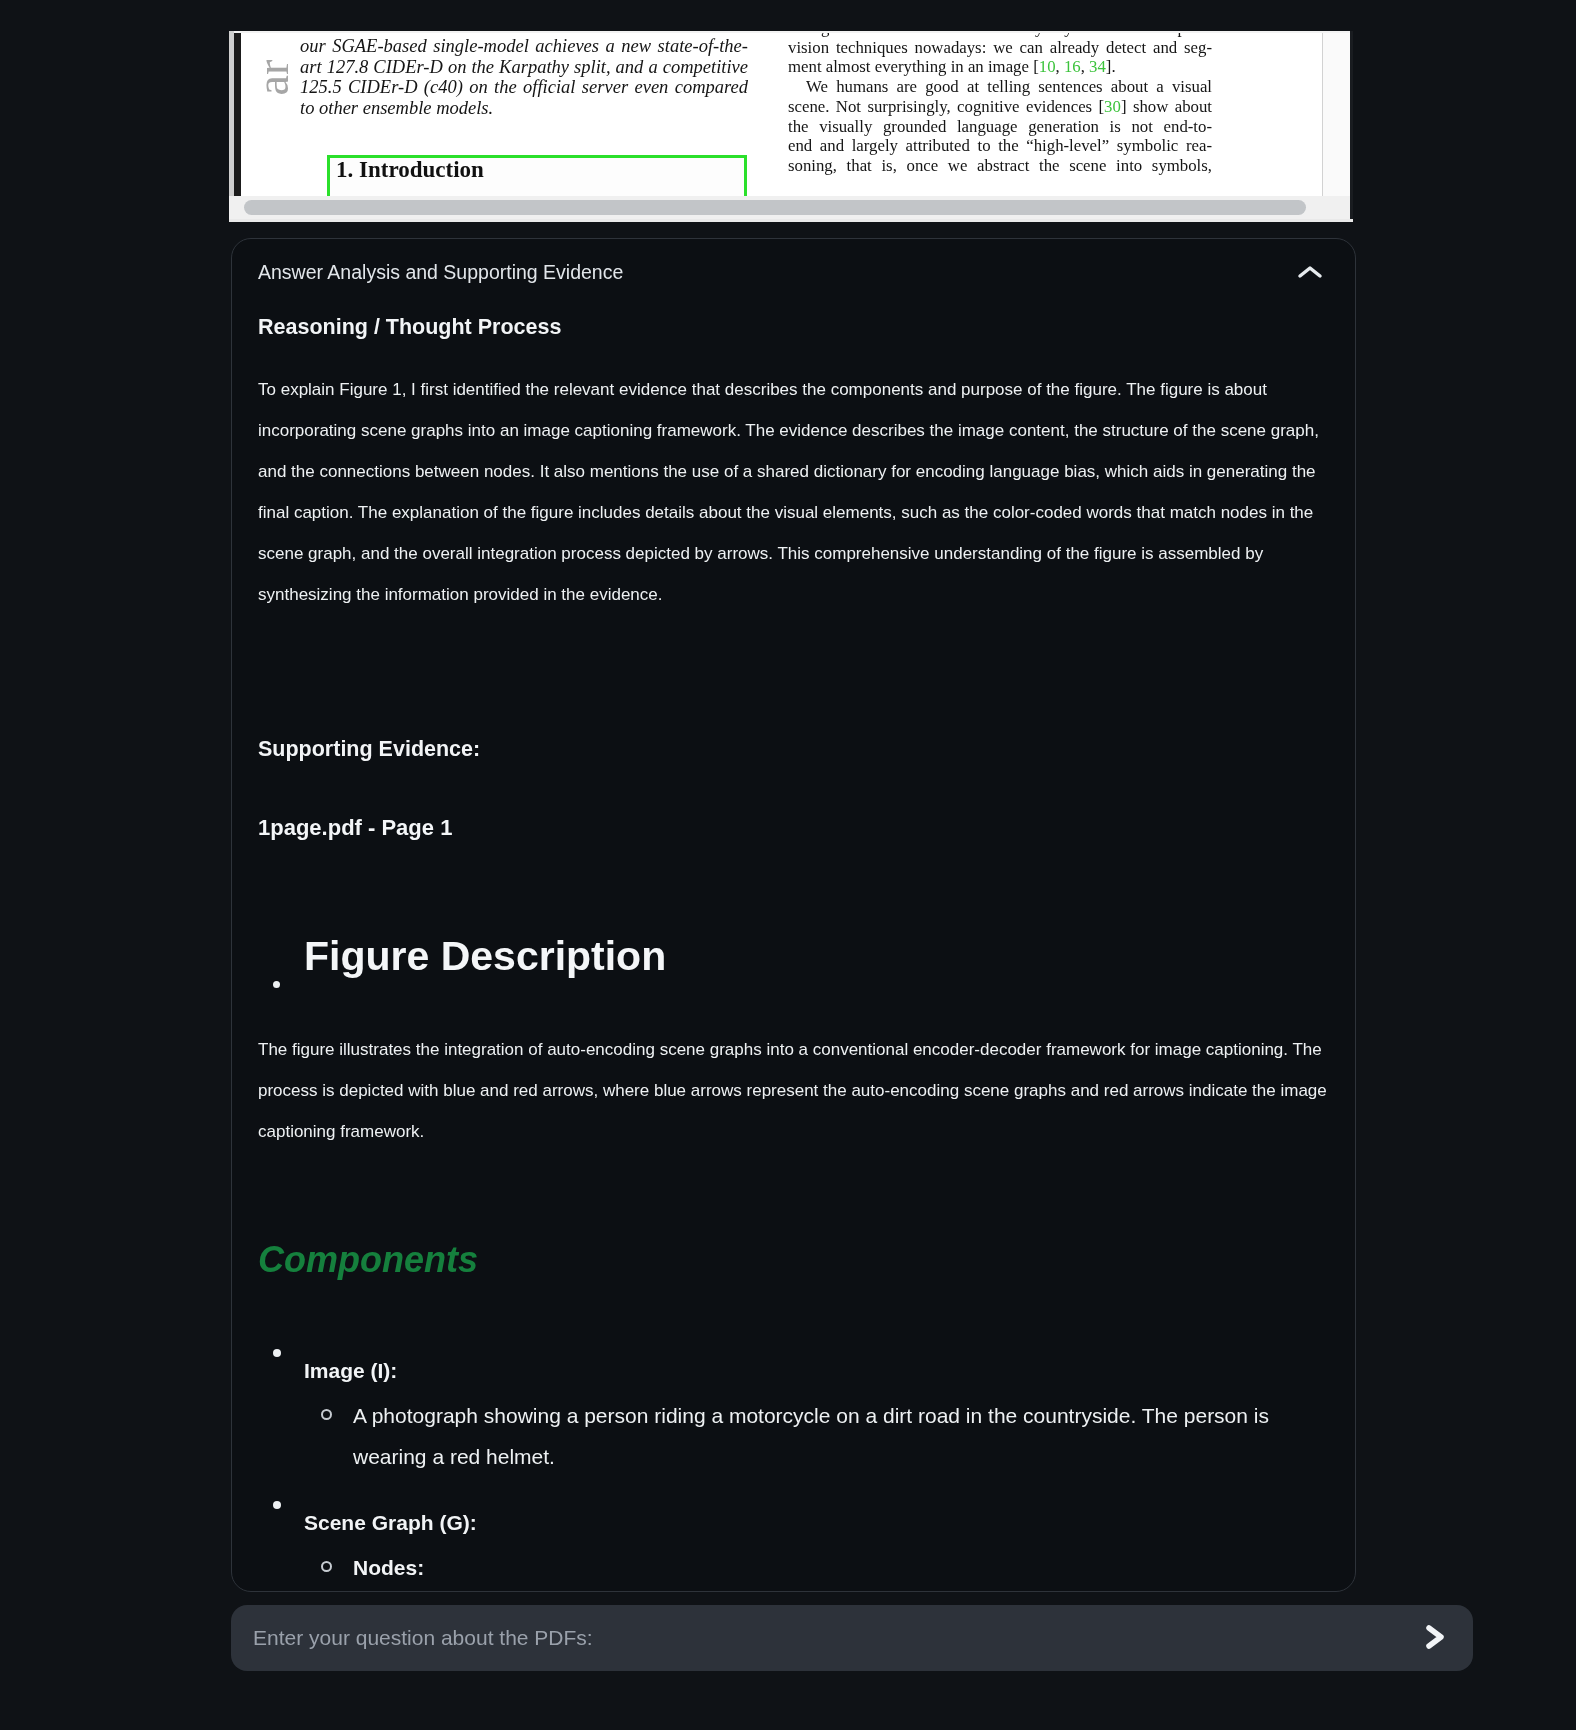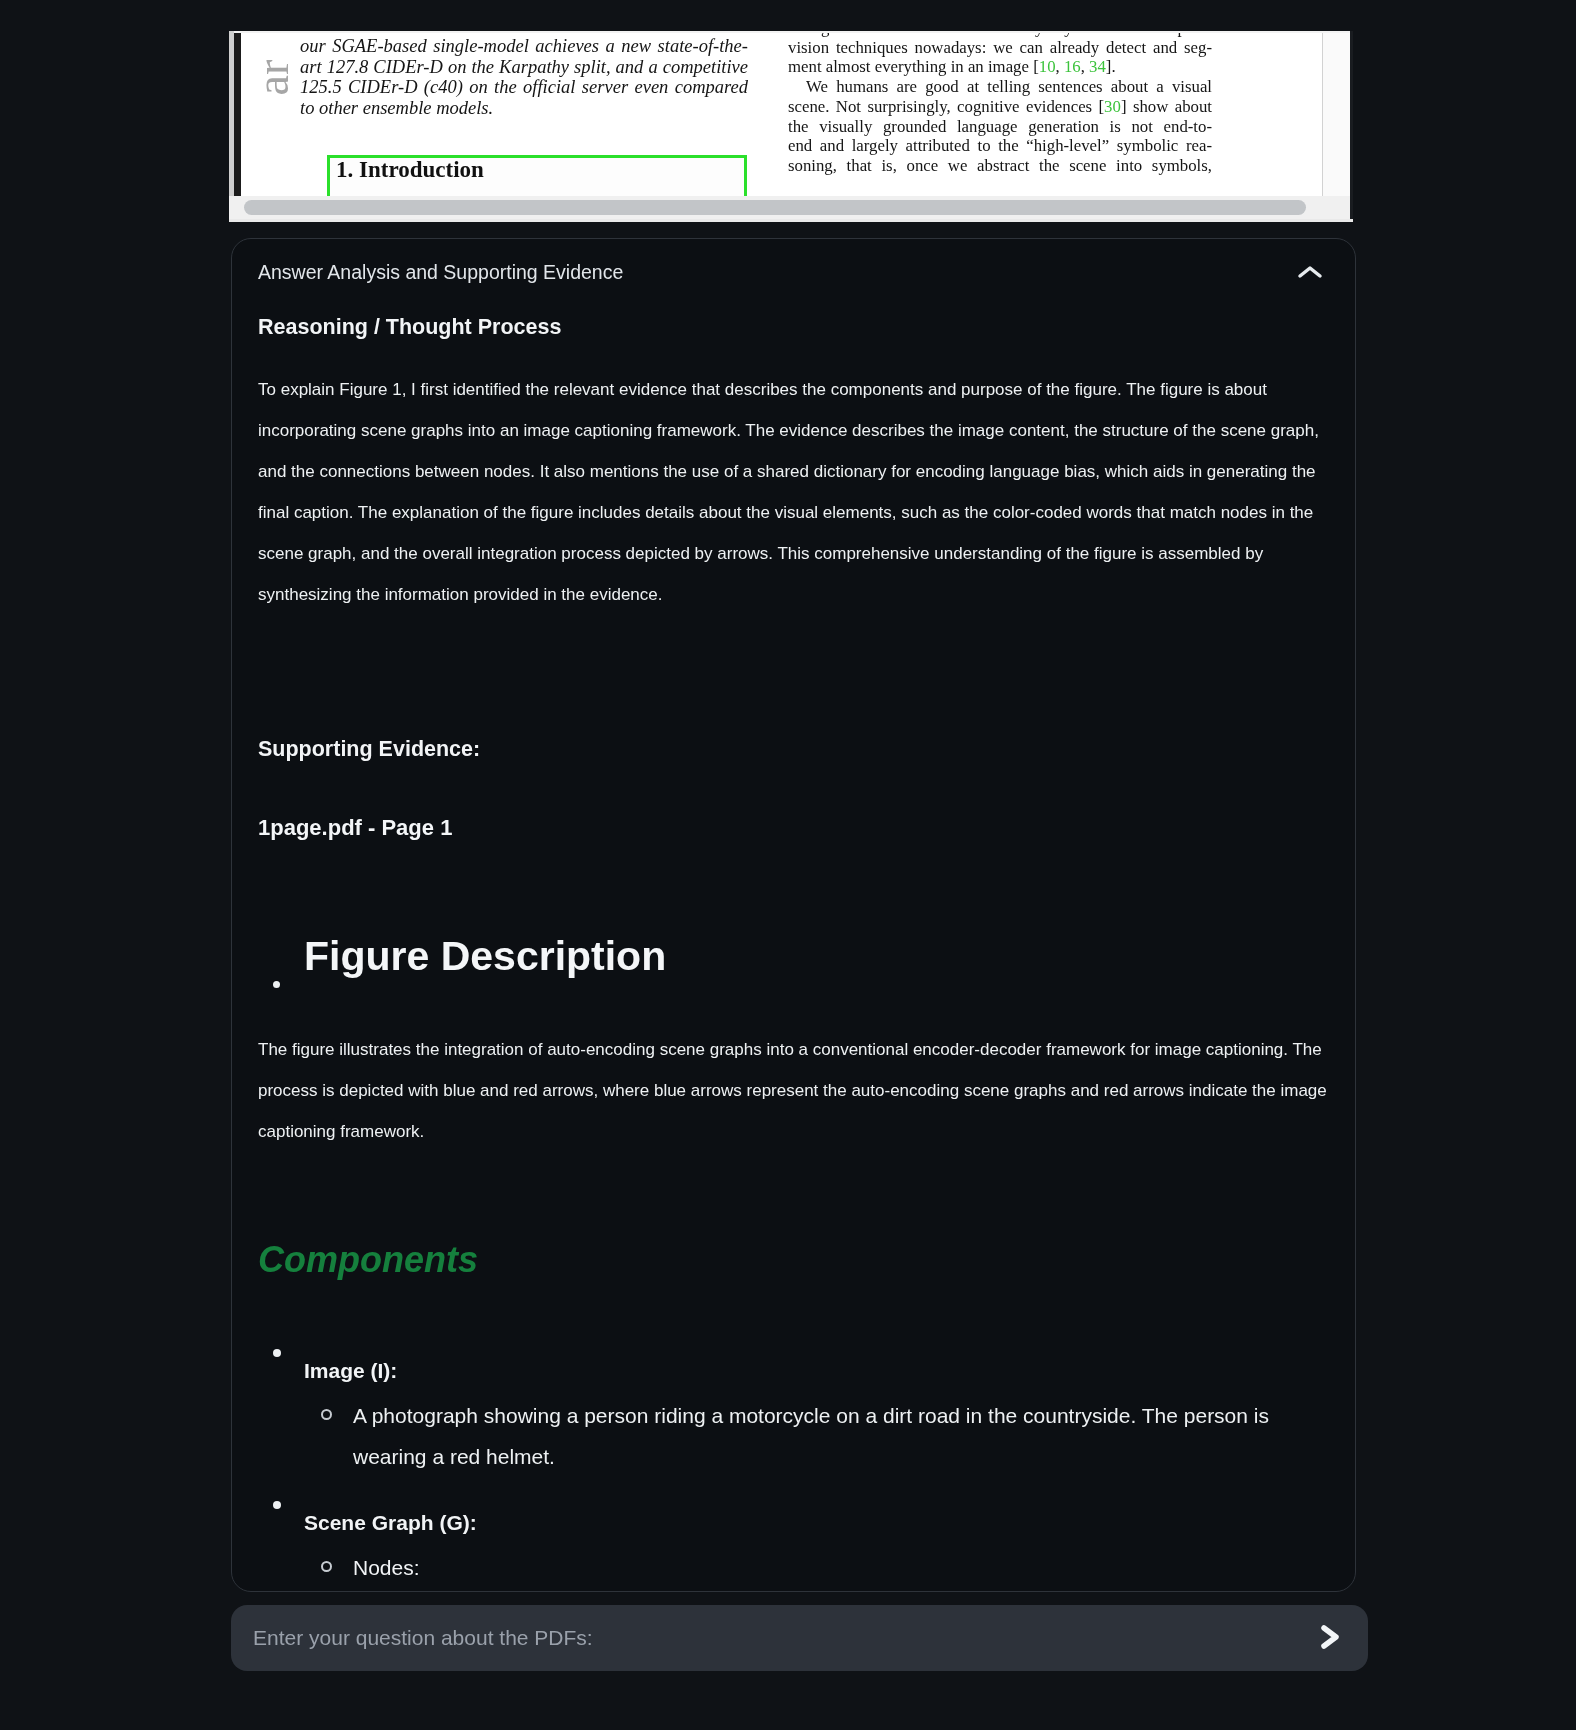--- a/index.html
+++ b/index.html
@@ -54,24 +54,24 @@
   .li1-dot { left:41px; top:1110px; }
   .li2-dot { left:41px; top:1262px; }
   .li-label { left:72px; font-weight:bold; font-size:21px; color:#f2f4f6;margin-top:24px; }
   .li1-label { top:1096px; }
   .li2-label { top:1248px; }
   .sub-ring { width:11px; height:11px; border-radius:50%; border:2px solid #c6cbd1; background:transparent; }
   .sub1-ring { left:89px; top:1170px; }
   .sub2-ring { left:89px; top:1322px; }
   .sub-text { left:121px; width:980px; font-size:21px; line-height:41px; color:#eef1f3; }
   .sub1-text { top:1156px; }
-  .sub2-text { top:1308px; font-weight:normal; color:#f2f4f6; }
+  .sub2-text { top:1308px; font-weight:bold; color:#f2f4f6; }
 
   
-  #input-bar { left:231px; top:1605px; width:1137px; height:66px; background:#2d323a;
+  #input-bar { left:231px; top:1605px; width:1242px; height:66px; background:#2d323a;
                border-radius:16px; display:flex; align-items:center; padding:0 22px; }
   #question-input { flex:1; background:transparent; border:none; outline:none;
                     font-size:21px; color:#e8ebee; font-family:"Liberation Sans", sans-serif; }
   #question-input::placeholder { color:#9aa1ab; }
   .send-btn { background:none; border:none; cursor:pointer; padding:4px; display:flex; align-items:center; }
 </style>
 </head>
 <body>
 
 <div id="pdf-frame" class="abs">

